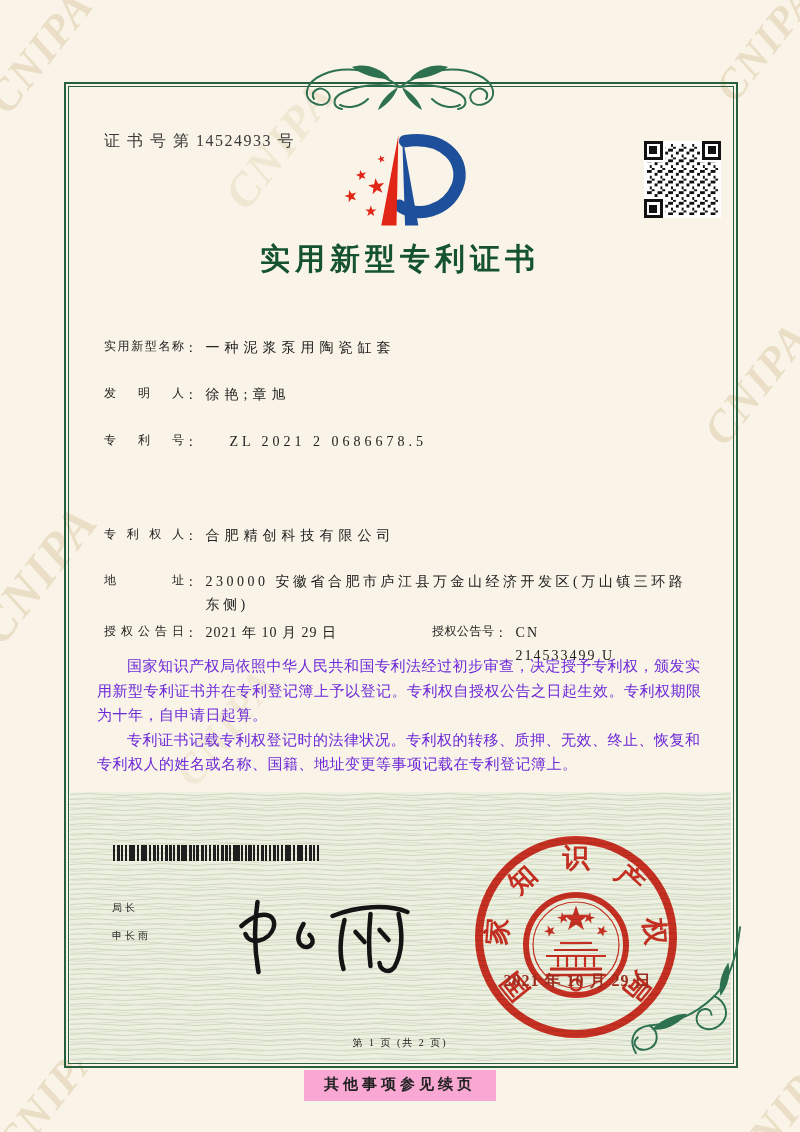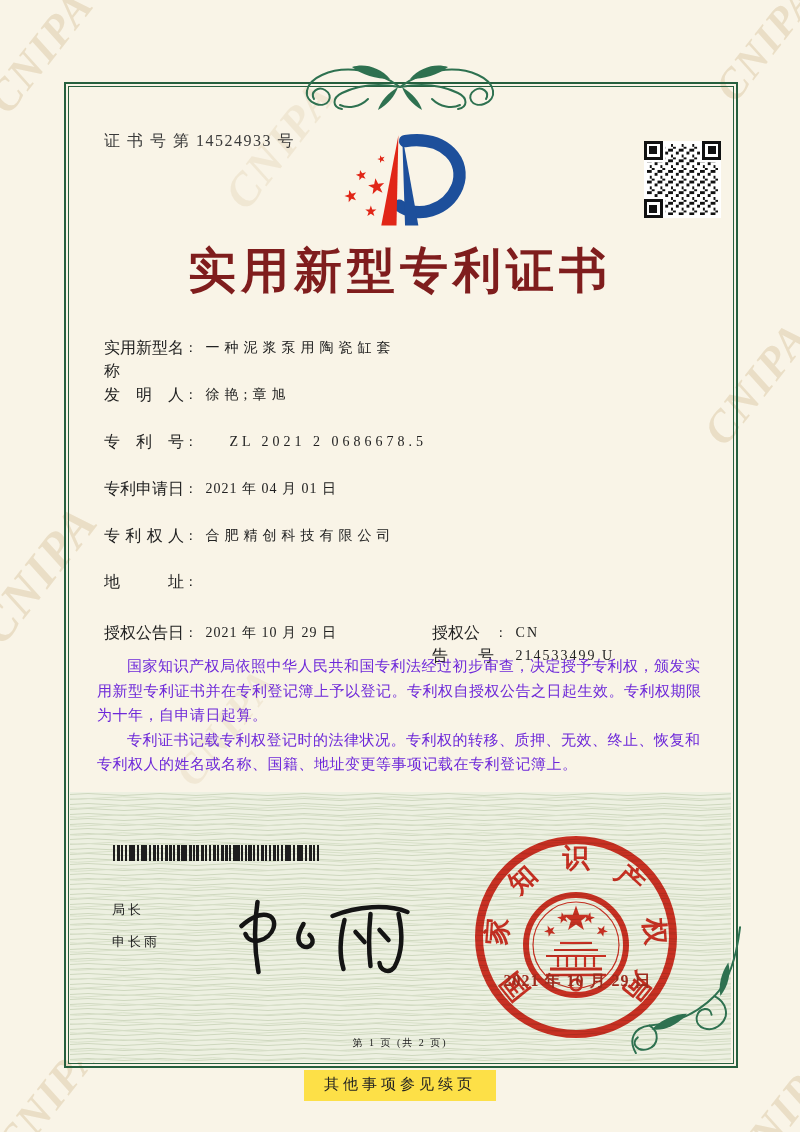--- a/index.html
+++ b/index.html
@@ -28,25 +28,25 @@
   .frame::before{content:"";position:absolute;inset:2px;border:1px solid #26603f;}
 
   .orn-top{position:absolute;left:238px;top:60px;width:324px;height:54px;z-index:4;}
   .orn-corner{position:absolute;left:626px;top:925px;width:118px;height:148px;z-index:5;}
 
   .cert-no{position:absolute;left:104px;top:131px;font-size:16px;letter-spacing:1.5px;color:#3a3a3a;z-index:6;}
   .logo{position:absolute;left:330px;top:126px;width:152px;height:108px;z-index:6;}
   .qr{position:absolute;left:644px;top:141px;width:77px;height:77px;z-index:6;}
 
   .title{position:absolute;left:0;top:239px;width:100%;text-align:center;
-         font-size:48px;font-weight:700;letter-spacing:5px;color:#7f1d1d;z-index:6;}
+         font-size:30px;font-weight:700;letter-spacing:5px;color:#14532d;z-index:6;}
 
   
   .row{position:absolute;left:104px;display:flex;align-items:flex-start;color:#222;z-index:6;line-height:23px;}
-  .fl{display:inline-block;width:80px;font-size:16px;text-align-last:justify;text-justify:inter-character;}
+  .fl{display:inline-block;width:80px;font-size:12px;text-align-last:justify;text-justify:inter-character;font-family:Liberation Mono, monospace;}
   .fl-colon{font-size:13.5px;margin-right:8px;}
   .fl-colon::before{content:"\FF1A";}
   .fv{font-size:14px;}
   .v-cjk{letter-spacing:5px;}
   .v-num{letter-spacing:4px;margin-left:24px;}
   .v-date{letter-spacing:1px;}
   .v-num2{letter-spacing:2px;}
   .v-addr{letter-spacing:3.5px;width:498px;}
   .r1{top:336px}.r2{top:383px}.r3{top:430px}.r4{top:477px}.r5{top:524px}.r6{top:570px}.r7{top:621px}
   .g2{position:absolute;left:328px;display:flex;align-items:flex-start;}
@@ -55,33 +55,33 @@
              font-size:15px;line-height:24.5px;color:#6d28d9;letter-spacing:.5px;}
   .body-text p{margin:0;text-indent:2em;}
 
   .barcode{position:absolute;left:113px;top:845px;width:206px;height:16px;z-index:6;
     background-image:
       repeating-linear-gradient(90deg,#1e1e1e 0 2px,transparent 2px 4px),
       repeating-linear-gradient(90deg,#1e1e1e 0 1px,transparent 1px 6px),
       repeating-linear-gradient(90deg,transparent 0 5px,#1e1e1e 5px 7px,transparent 7px 13px);}
 
   .signer{position:absolute;left:112px;top:901px;z-index:6;color:#1c1c1c;
-          font-family:Liberation Sans, sans-serif;font-size:13px;letter-spacing:3px;}
+          font-family:Liberation Sans, sans-serif;font-size:10px;letter-spacing:3px;}
   .signer div{margin-bottom:14px;}
   .sig{position:absolute;left:225px;top:884px;width:195px;height:95px;z-index:6;}
 
   .seal{position:absolute;left:470px;top:831px;width:212px;height:212px;z-index:7;
         mix-blend-mode:multiply;opacity:.95;}
   .seal-date{position:absolute;left:465px;top:971px;width:225px;text-align:center;z-index:8;
              color:#9c2b1d;font-size:16px;font-weight:700;letter-spacing:1px;}
 
   .pageno{position:absolute;left:0;top:1036px;width:100%;text-align:center;z-index:6;
           font-size:10px;color:#222;letter-spacing:2px;}
   .note{position:absolute;left:50%;top:1070px;transform:translateX(-50%);z-index:6;
-        background:#fde047;padding:5px 20px 7px;font-size:15px;color:#222;letter-spacing:4px;}
+        background:#f9a8d4;padding:5px 20px 7px;font-size:15px;color:#222;letter-spacing:4px;font-weight:bold;}
 
   .gr{stroke:#2e7150;fill:none;stroke-width:2;stroke-linecap:round;}
   .grf{fill:#2e7150;stroke:none;}
 </style>
 </head>
 <body>
 
 <div class="page">
 
   <div class="wm w1">CNIPA</div>
@@ -185,33 +185,29 @@
   <div class="row r2">
     <span class="fl">发明人</span>
       <span class="fl-colon"></span>
     <span class="fv v-cjk">徐艳;章旭</span>
   </div>
   <div class="row r3">
     <span class="fl">专利号</span>
       <span class="fl-colon"></span>
     <span class="fv v-num">ZL 2021 2 0686678.5</span>
   </div>
-  <div class="row r4">
-    <span class="fl">专利申请日</span>
-      <span class="fl-colon"></span>
-    <span class="fv v-date">2021 年 04 月 01 日</span>
-  </div>
   <div class="row r5">
     <span class="fl">专利权人</span>
       <span class="fl-colon"></span>
     <span class="fv v-cjk">合肥精创科技有限公司</span>
   </div>
   <div class="row r6">
     <span class="fl">地址</span>
       <span class="fl-colon"></span>
+    <span class="fv v-addr">230000 安徽省合肥市庐江县万金山经济开发区(万山镇三环路东侧)</span>
   </div>
   <div class="row r7">
     <span class="fl">授权公告日</span>
       <span class="fl-colon"></span>
     <span class="fv v-date">2021 年 10 月 29 日</span>
     <span class="g2">
       <span class="fl">授权公告号</span>
         <span class="fl-colon"></span>
       <span class="fv v-num2">CN 214533499 U</span>
     </span>

